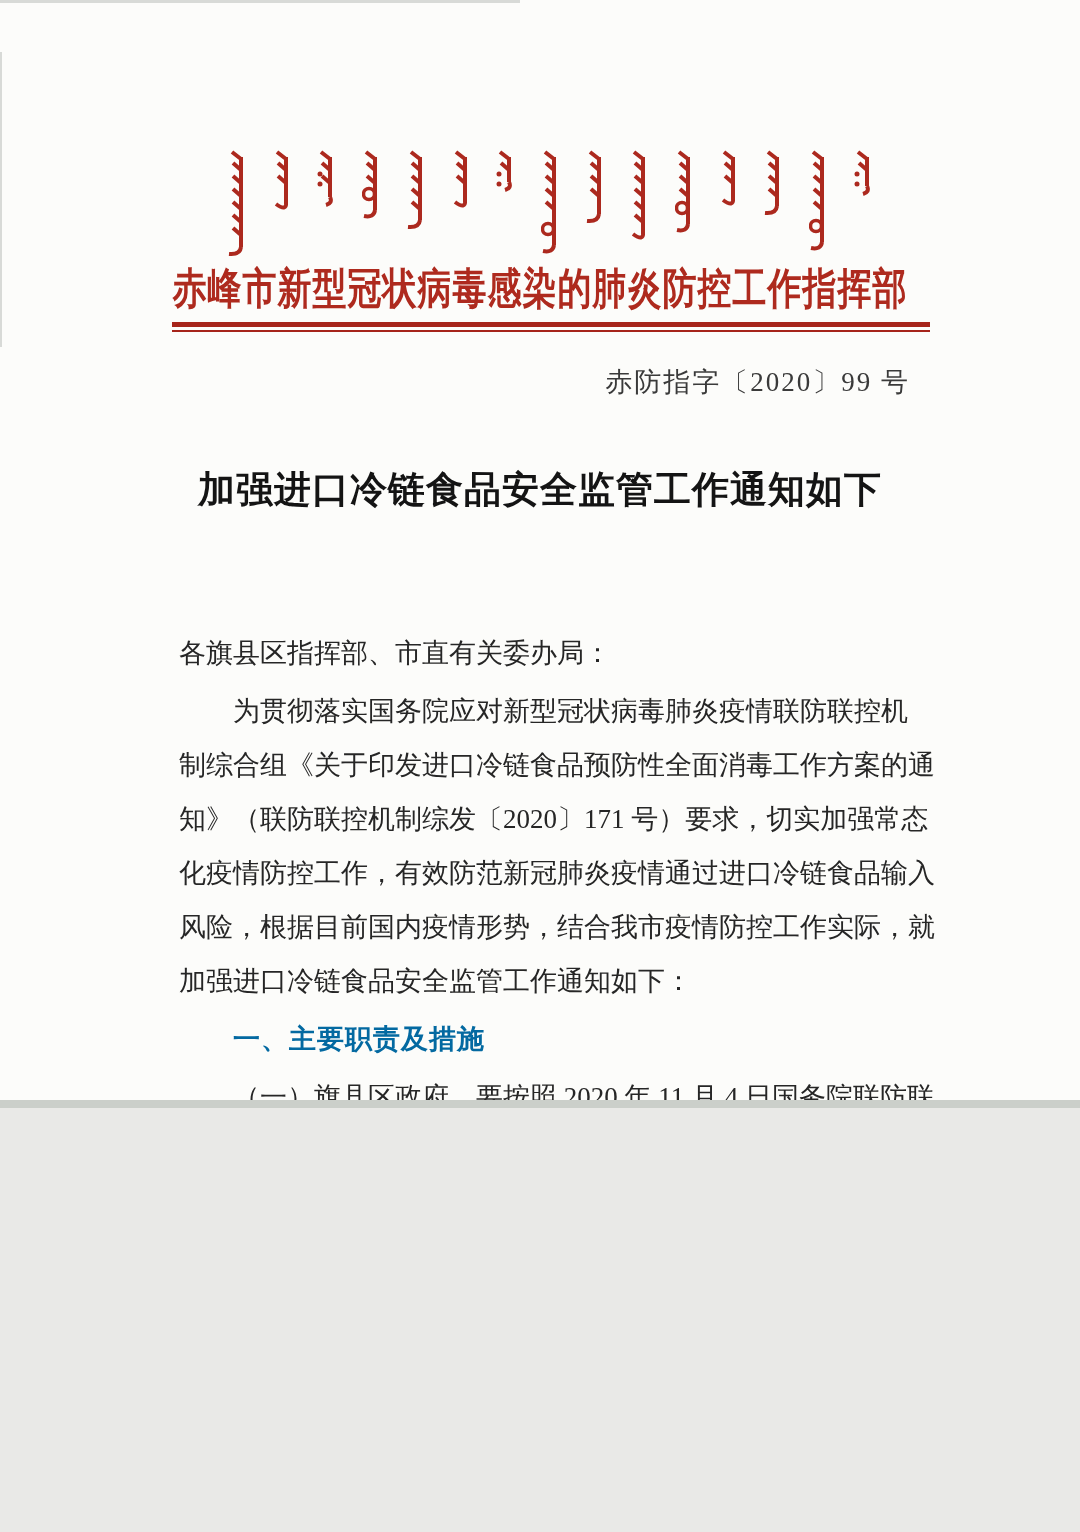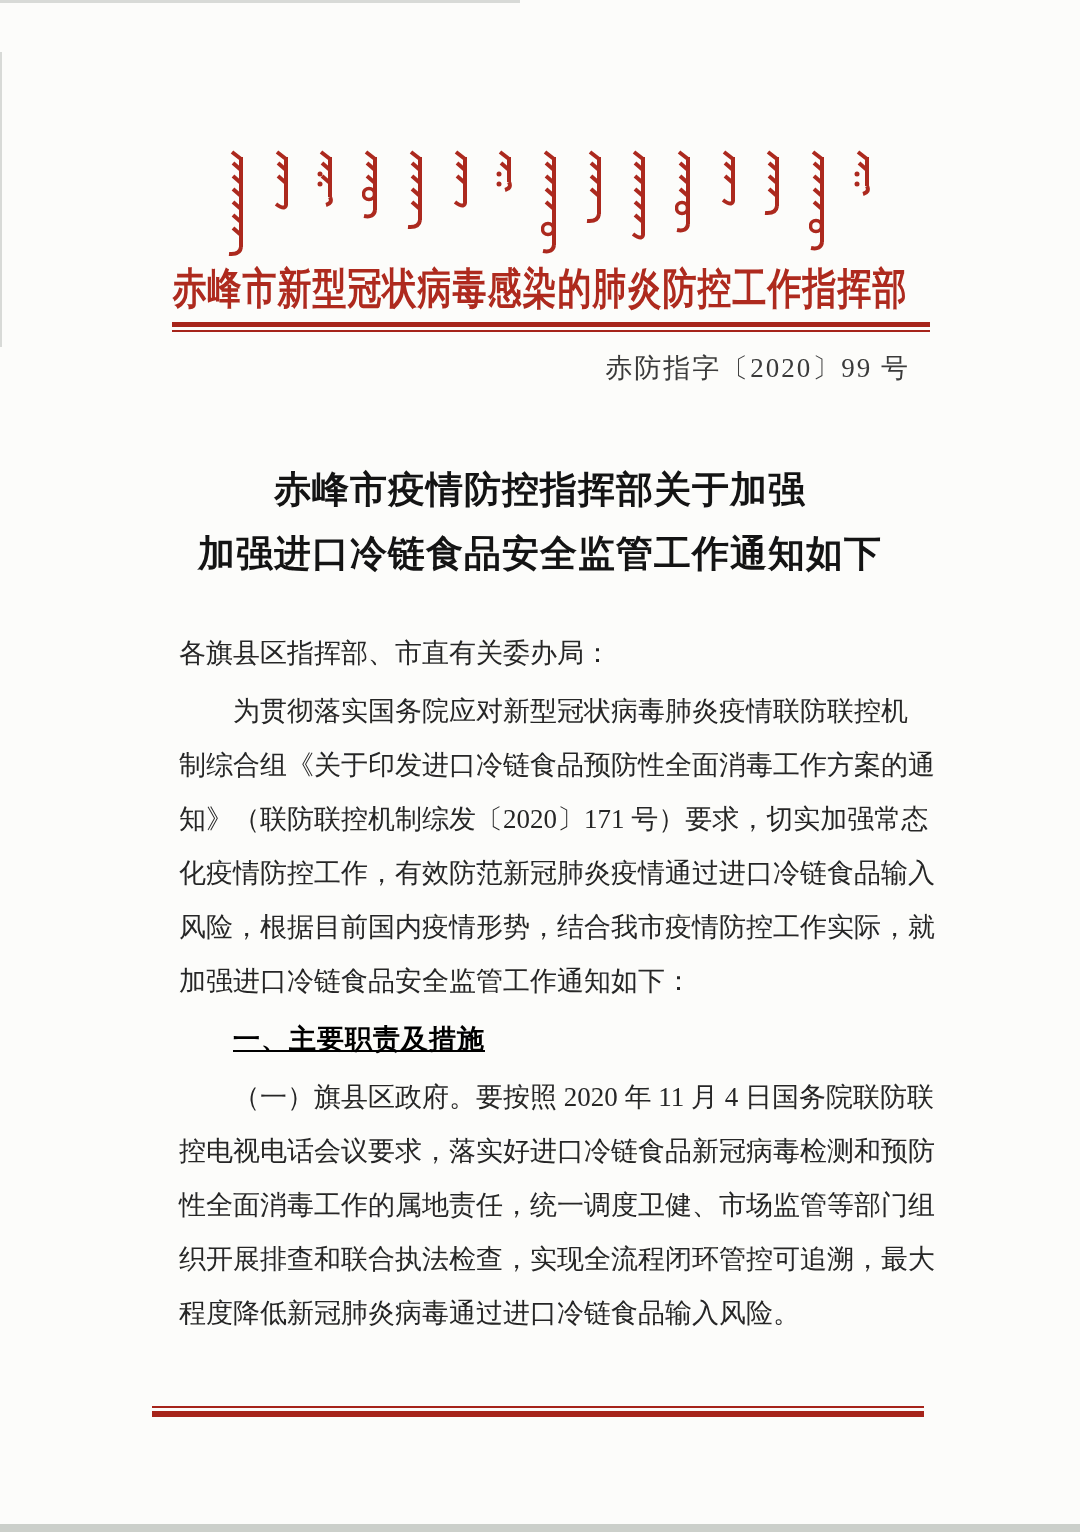--- a/index.html
+++ b/index.html
@@ -1,18 +1,18 @@
 <!DOCTYPE html>
 <html><head>
 <meta charset="utf-8">
 <style>
   html,body{margin:0;padding:0;background:#e9e9e7;}
   .page{
     position:relative;
-    width:1080px;height:1532px;
+    width:1080px;height:1108px;
     margin:0 auto;
     background:#fcfcfa;
     overflow:hidden;
     font-family:"Liberation Serif","DejaVu Serif",serif;
   }
   
   .scan-edge-top{position:absolute;top:0;left:0;width:520px;height:3px;background:#b9beba;opacity:.55;}
   .scan-edge-left{position:absolute;top:52px;left:0;width:2px;height:295px;background:#b9beba;opacity:.55;}
   .scan-strip{position:absolute;bottom:0;left:0;width:100%;height:8px;background:#cbcfca;}
   
@@ -36,44 +36,43 @@
     white-space:nowrap;
   }
   .rule{position:absolute;left:172px;width:758px;}
   .rule-top{top:322px;}
   .rule-bottom{top:1406px;left:152px;width:772px;}
   .rule .rule-thick{height:5px;background:#a6241a;}
   .rule .rule-thin{height:2px;background:#a6241a;}
   .rule-top .rule-thin{margin-top:3px;}
   .rule-bottom .rule-thick{margin-top:3px;height:6px;}
   .doc-number{
-    position:absolute;top:350px;right:170px;
+    position:absolute;top:364px;right:170px;
     font-size:27px;color:#3a3a3a;letter-spacing:2px;
   }
   
   .doc-title{
     position:absolute;top:458px;left:0;width:100%;
     margin:0;text-align:center;
     font-size:37px;font-weight:bold;color:#141414;
     line-height:64px;letter-spacing:1px;
   }
   .doc-title span{display:block;}
   
   .textblock{
     position:absolute;top:622px;left:175px;width:790px;
     font-size:27px;color:#262626;line-height:54px;
   }
   .textblock p{margin:4px;white-space:pre-line;}
   .para{text-indent:2em;}
   .section-heading{
     text-indent:2em;
     font-family:"Liberation Sans","DejaVu Sans",sans-serif;
-    font-weight:bold;color:#000000;
+    font-weight:bold;color:#0369a1;
     letter-spacing:1px;
-    text-decoration:underline;
   }
 </style>
 </head>
 <body>
 
 <div class="page">
 
   <div class="scan-edge-top"></div>
   <div class="scan-edge-left"></div>
 
@@ -138,21 +137,20 @@
     <div class="authority">赤峰市新型冠状病毒感染的肺炎防控工作指挥部</div>
     <div class="rule rule-top">
       <div class="rule-thick"></div>
       <div class="rule-thin"></div>
     </div>
     <div class="doc-number">赤防指字〔2020〕99 号</div>
   </header>
 
   <main>
     <h1 class="doc-title">
-      <span>赤峰市疫情防控指挥部关于加强</span>
       <span>加强进口冷链食品安全监管工作通知如下</span>
     </h1>
 
     <div class="textblock">
       <p class="salutation">各旗县区指挥部、市直有关委办局：</p>
       <p class="para">为贯彻落实国务院应对新型冠状病毒肺炎疫情联防联控机
 制综合组《关于印发进口冷链食品预防性全面消毒工作方案的通
 知》（联防联控机制综发〔2020〕171 号）要求，切实加强常态
 化疫情防控工作，有效防范新冠肺炎疫情通过进口冷链食品输入
 风险，根据目前国内疫情形势，结合我市疫情防控工作实际，就

